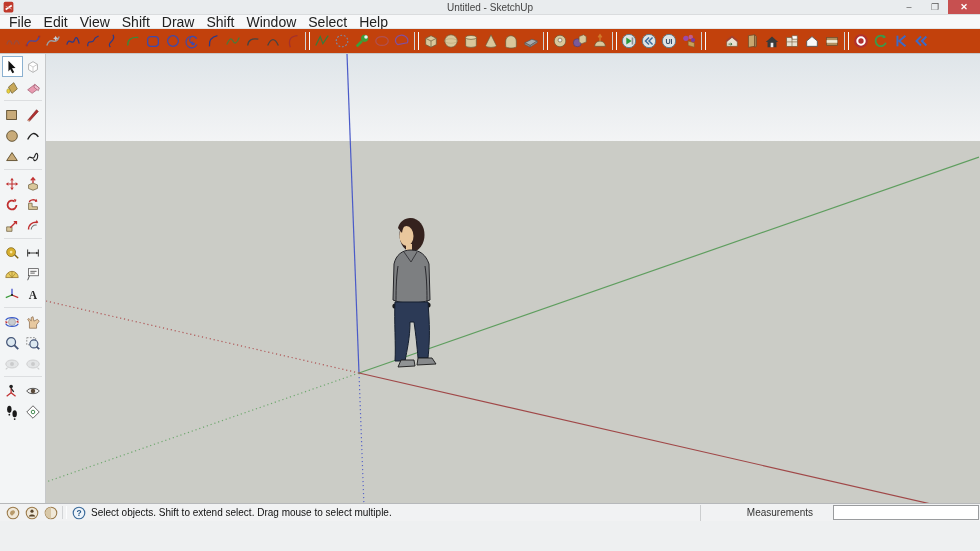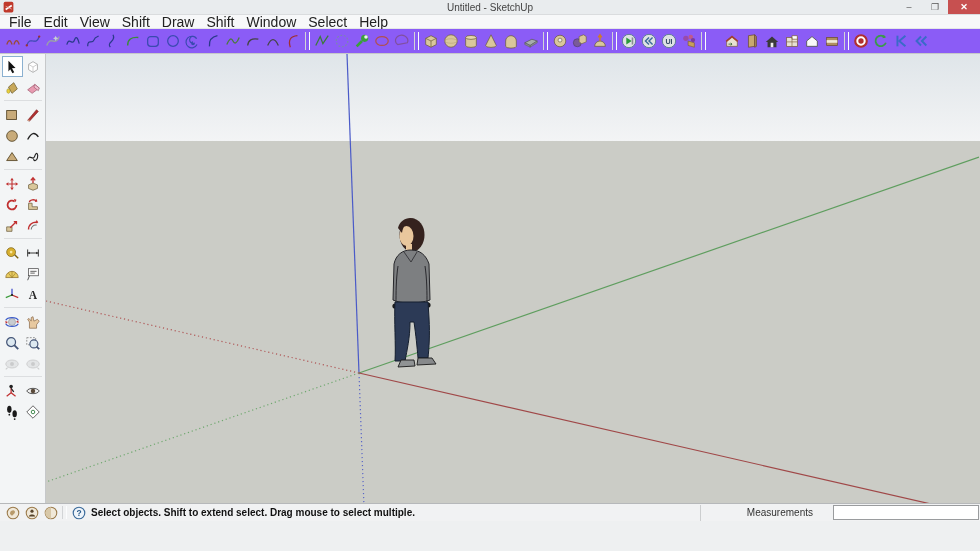--- a/index.html
+++ b/index.html
@@ -33,21 +33,21 @@
   
   .menubar {
     height:14px; flex:0 0 14px; background:#f7f8f9;
     display:flex; align-items:center; padding-left:3px;
     border-bottom:1px solid #e4e6e8;
   }
   .menu-item { padding:0 6px; font-size:14px; color:#222; cursor:default; }
 
   
   .toolbar-top {
-    height:25px; flex:0 0 25px; background:#8b5cf6;
+    height:25px; flex:0 0 25px; background:#c2410c;
     display:flex; align-items:center; padding-left:3px;
     border-bottom:1px solid #c6c8ca; overflow:hidden;
   }
   .icon-btn {
     width:20px; height:21px; flex:0 0 20px;
     display:flex; align-items:center; justify-content:center;
   }
   .tb-sep {
     width:5px; height:18px; flex:0 0 5px; margin:0 2px;
     border-left:1px solid #d2d4d6; border-right:1px solid #fbfcfd;
@@ -77,21 +77,21 @@
 
   
   .statusbar {
     height:18px; flex:0 0 18px; background:#f1f2f3;
     border-top:1px solid #b6b8ba;
     display:flex; align-items:center; padding-left:3px; font-size:10px;
   }
   .status-icons { display:flex; align-items:center; }
   .sb-icon { width:19px; height:17px; display:flex; align-items:center; justify-content:center; }
   .status-icons .tb-sep { height:13px; }
-  .status-tip { margin-left:3px; color:#111; white-space:nowrap;font-weight:bold; }
+  .status-tip { margin-left:3px; color:#111; white-space:nowrap; }
   .measure-label {
     margin-left:auto; padding:0 20px 0 46px; color:#333; white-space:nowrap;
     border-left:1px solid #cccecf; height:16px; display:flex; align-items:center;
   }
   .measure-input {
     width:146px; height:15px; border:1px solid #9a9c9e; background:#fff;
     font-size:10px; font-family:"Liberation Sans", sans-serif; padding:0 3px; margin-right:1px;
   }
 </style>
 </head>

